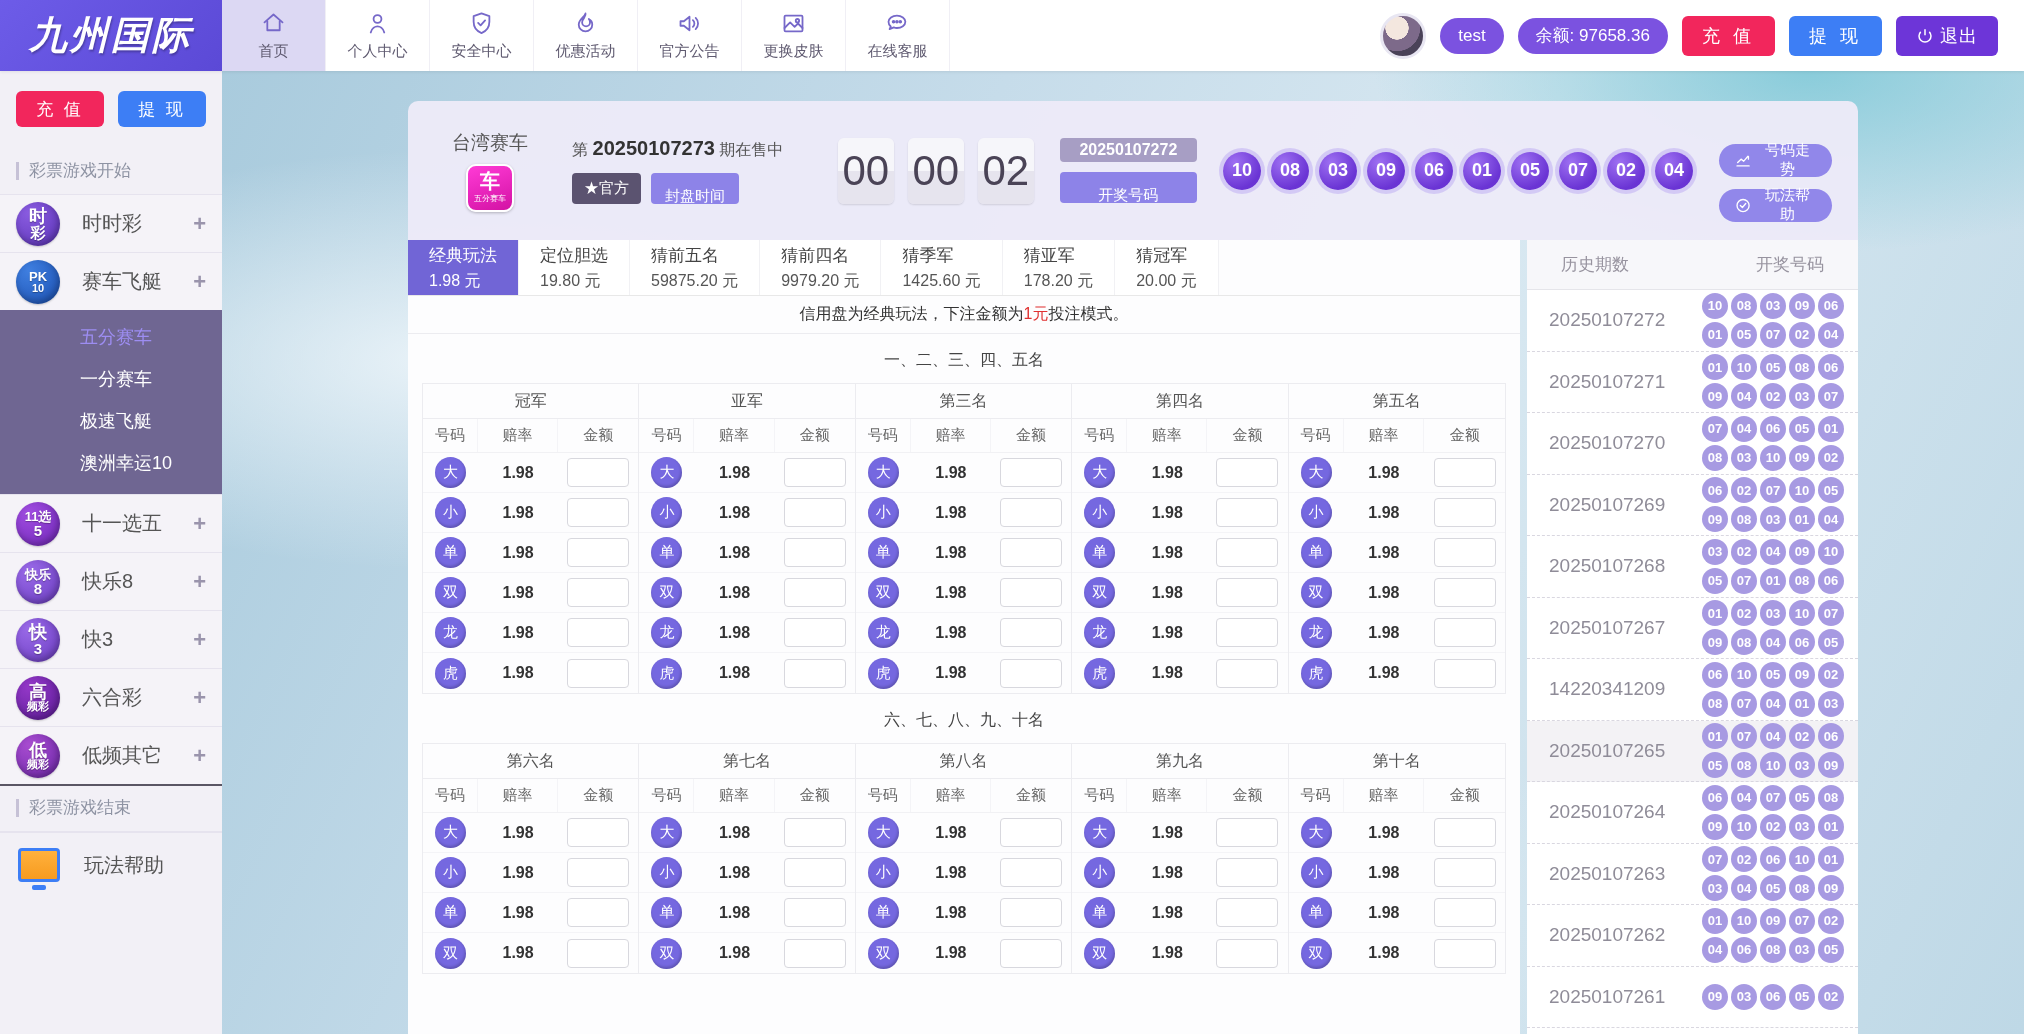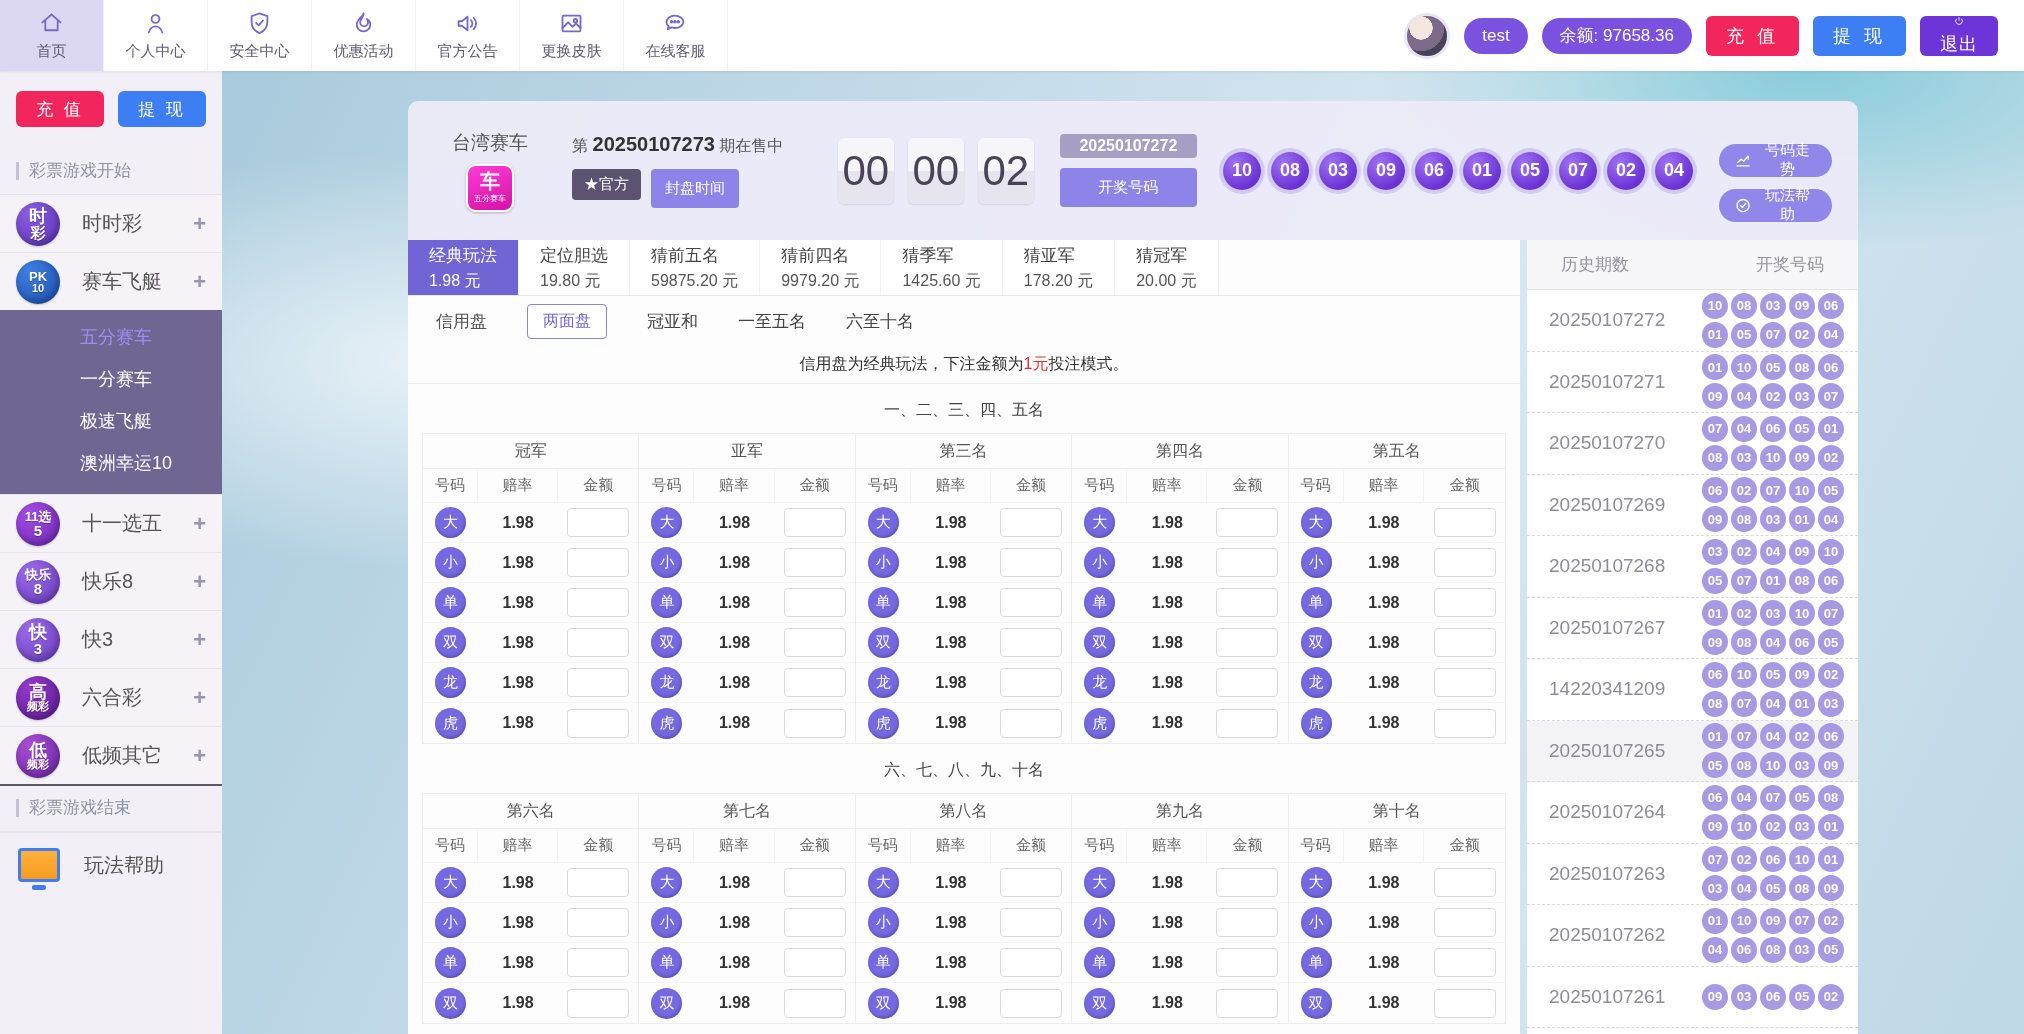--- a/index.html
+++ b/index.html
@@ -27,21 +27,21 @@
   .avatar { width:46px; height:46px; border-radius:50%;
     background:radial-gradient(circle at 35% 30%,#f4e7df 0 30%,#7d6a8a 31% 60%,#4a4258 61%);
     border:3px solid #e8e6f2; }
   .pill { height:36px; border-radius:18px; background:#7b52e0; color:#fff;
     font-size:17px; display:flex; align-items:center; padding:0 18px; }
   .tbtn { height:40px; border-radius:6px; color:#fff; font-size:18px; border:none;
     display:flex; align-items:center; justify-content:center; padding:0 20px;
     cursor:pointer; letter-spacing:4px; }
   .tbtn.red { background:#f2265c; }
   .tbtn.blue { background:#3d7ef5; }
-  .tbtn.purple { background:#6d35d8; letter-spacing:1px; gap:6px;flex-direction:column; }
+  .tbtn.purple { background:#6d35d8; letter-spacing:1px; gap:6px; }
   .tbtn svg { width:18px; height:18px; stroke:#fff; fill:none; stroke-width:2; }
 
   
   .sidebar { position:absolute; top:71px; left:0; width:222px; height:963px;
     background:#f2f0f6; z-index:20; }
   .toggle-band { height:52px; background:#57525f; display:flex; align-items:center;
     padding:0 16px; gap:10px; }
   .pink-dot { width:9px; height:9px; border-radius:50%; background:#d86ee0; }
   .toggle-label { color:#fff; font-size:18px; flex:1; }
   .switch { width:54px; height:27px; border-radius:14px; background:#7a5fe8;
@@ -95,22 +95,22 @@
     box-shadow:0 1px 3px rgba(0,0,0,.25); color:#fff; display:flex;
     flex-direction:column; align-items:center; justify-content:center; }
   .game-badge .car { font-size:20px; font-weight:bold; line-height:1; }
   .game-badge .sub { font-size:8px; letter-spacing:0; margin-top:2px; }
   .gh-col2 { width:248px; }
   .period-line { font-size:16px; color:#555; margin-bottom:12px; }
   .period-line b { font-size:20px; color:#333; }
   .gh-btnrow { display:flex; gap:10px; }
   .btn-official { background:#5b5370; color:#fff; border:none; height:31px;
     padding:0 12px; border-radius:4px; font-size:15px; cursor:pointer; }
-  .btn-soft { background:#8d83e8; color:#fff; border:none; height:39px;
-    padding:8px 14px; border-radius:4px; font-size:15px; cursor:pointer; }
+  .btn-soft { background:#8d83e8; color:#fff; border:none; height:31px;
+    padding:14px 14px; border-radius:4px; font-size:15px; cursor:pointer; }
   .countdown { display:flex; gap:14px; }
   .flip { width:56px; height:66px; border-radius:6px;
     background:linear-gradient(#f6f6fa 0 50%,#e6e4ee 50% 100%);
     box-shadow:0 1px 2px rgba(0,0,0,.12); font-size:42px; font-weight:normal;
     color:#4a4356; display:flex; align-items:center; justify-content:center; }
   .gh-col4 { width:142px; display:flex; flex-direction:column; gap:10px; align-items:center; }
   .last-period-badge { background:#a79ec4; color:#fff; font-weight:bold; font-size:16px;
     padding:3px 12px; border-radius:4px; width:100%; text-align:center; }
   .gh-col4 .btn-soft { width:100%; }
   .balls { display:flex; gap:10px; }
@@ -178,20 +178,21 @@
   .h-period { font-size:19px; color:#8f8c98; }
   .h-balls { display:grid; grid-template-columns:repeat(5,26px); gap:3px; }
   .hball { width:26px; height:26px; border-radius:50%; background:#a79ae2; color:#fff;
     font-size:13px; font-weight:bold; display:flex; align-items:center;
     justify-content:center; }
 </style>
 </head>
 <body>
 
 <div class="topbar">
+  <div class="logo">九州国际</div>
   <div class="nav">
       <div class="nav-item active">
         <svg viewBox="0 0 24 24">
           <path d="M4 11 L12 4 L20 11"></path>
           <path d="M6.5 10v8h11v-8"></path>
         </svg>
         <div class="nav-label">首页</div>
       </div>
       <div class="nav-item">
         <svg viewBox="0 0 24 24">
@@ -421,29 +422,20 @@
         </div>
         <div class="tab">
           <div class="t1">猜亚军</div>
           <div class="t2">178.20 元</div>
         </div>
         <div class="tab">
           <div class="t1">猜冠军</div>
           <div class="t2">20.00 元</div>
         </div>
       </div>
-    <div class="subtabs">
-      <span class="subtab-label">信用盘</span>
-      <button class="subtab-box">两面盘</button>
-      <span id="subtab-links" style="display:flex;gap:40px;">
-          <div class="subtab-link">冠亚和</div>
-          <div class="subtab-link">一至五名</div>
-          <div class="subtab-link">六至十名</div>
-        </span>
-    </div>
     <div class="notice">
         <span>信用盘为经典玩法，下注金额为</span>
         <b>1元</b>
         <span>投注模式。</span>
       </div>
     <div id="bet-sections">
         <div class="bsec-title">一、二、三、四、五名</div>
         <div class="bet-table">
           <div class="bgroup">
             <div class="bg-head">冠军</div>

